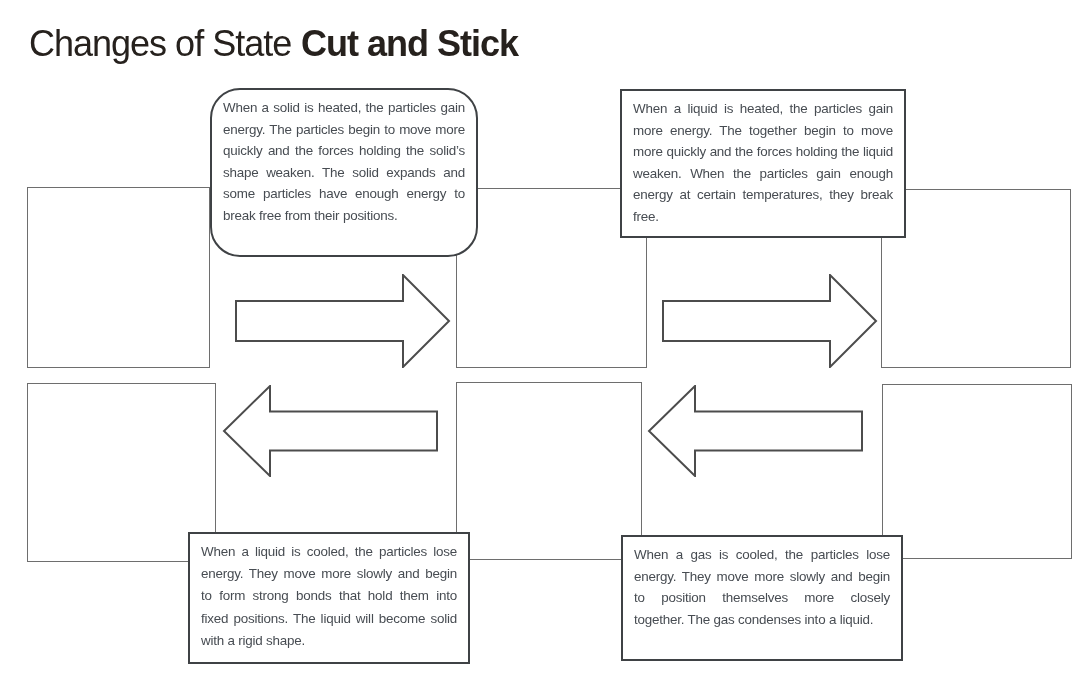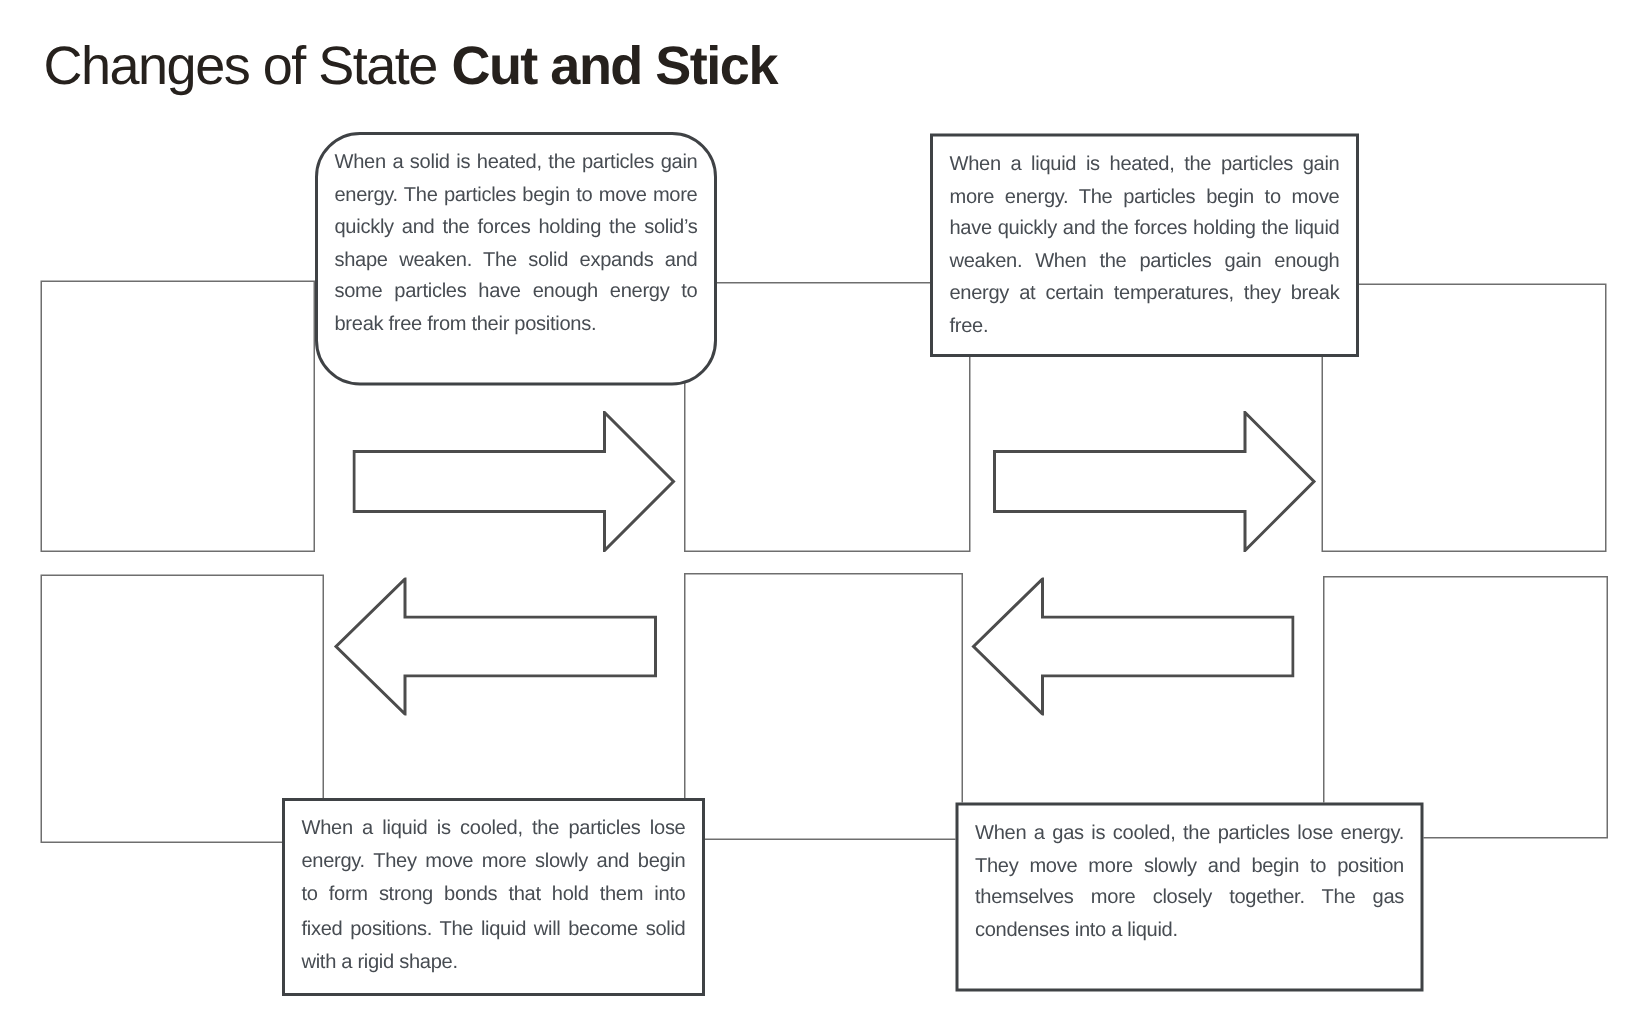--- a/index.html
+++ b/index.html
@@ -49,21 +49,21 @@
     font-size:13.4px;line-height:21.6px;
     letter-spacing:-0.2px;
     text-align:justify;
     padding:7px 11px;
     overflow:hidden;
     z-index:3;
   }
   .card-1{left:210px;top:88px;width:268px;height:169px;border-radius:30px;}
   .card-2{left:620px;top:89px;width:286px;height:149px;}
   .card-3{left:188px;top:532px;width:282px;height:132px;line-height:22.2px;}
-  .card-4{left:637px;top:535px;width:312px;height:126px;}
+  .card-4{left:621px;top:535px;width:282px;height:126px;}
   .arrow{position:absolute;z-index:2;}
   .arrow svg{display:block;}
   .arrow-1{left:235px;top:274px;}
   .arrow-2{left:662px;top:274px;}
   .arrow-3{left:222px;top:385px;}
   .arrow-4{left:647px;top:385px;}
   .arrow-left svg{transform:scaleX(-1);}
 </style>
 </head>
 <body>
@@ -78,21 +78,21 @@
   <div class="slot slot-b"></div>
   <div class="slot slot-c"></div>
   <div class="slot slot-d"></div>
   <div class="slot slot-e"></div>
   <div class="slot slot-f"></div>
 
   <div class="card card-1">
     <span>When a solid is heated, the particles gain energy. The particles begin to move more quickly and the forces holding the solid’s shape weaken. The solid expands and some particles have enough energy to break free from their positions.</span>
   </div>
   <div class="card card-2">
-    <span>When a liquid is heated, the particles gain more energy. The particles begin to move have quickly and the forces holding the liquid weaken. When the particles gain enough energy at certain temperatures, they break free.</span>
+    <span>When a liquid is heated, the particles gain more energy. The together begin to move more quickly and the forces holding the liquid weaken. When the particles gain enough energy at certain temperatures, they break free.</span>
   </div>
   <div class="card card-3">
     <span>When a liquid is cooled, the particles lose energy. They move more slowly and begin to form strong bonds that hold them into fixed positions. The liquid will become solid with a rigid shape.</span>
   </div>
   <div class="card card-4">
     <span>When a gas is cooled, the particles lose energy. They move more slowly and begin to position themselves more closely together. The gas condenses into a liquid.</span>
   </div>
 
   <div class="arrow arrow-1">
     <svg width="216" height="94" viewBox="0 0 216 94" preserveAspectRatio="none">

